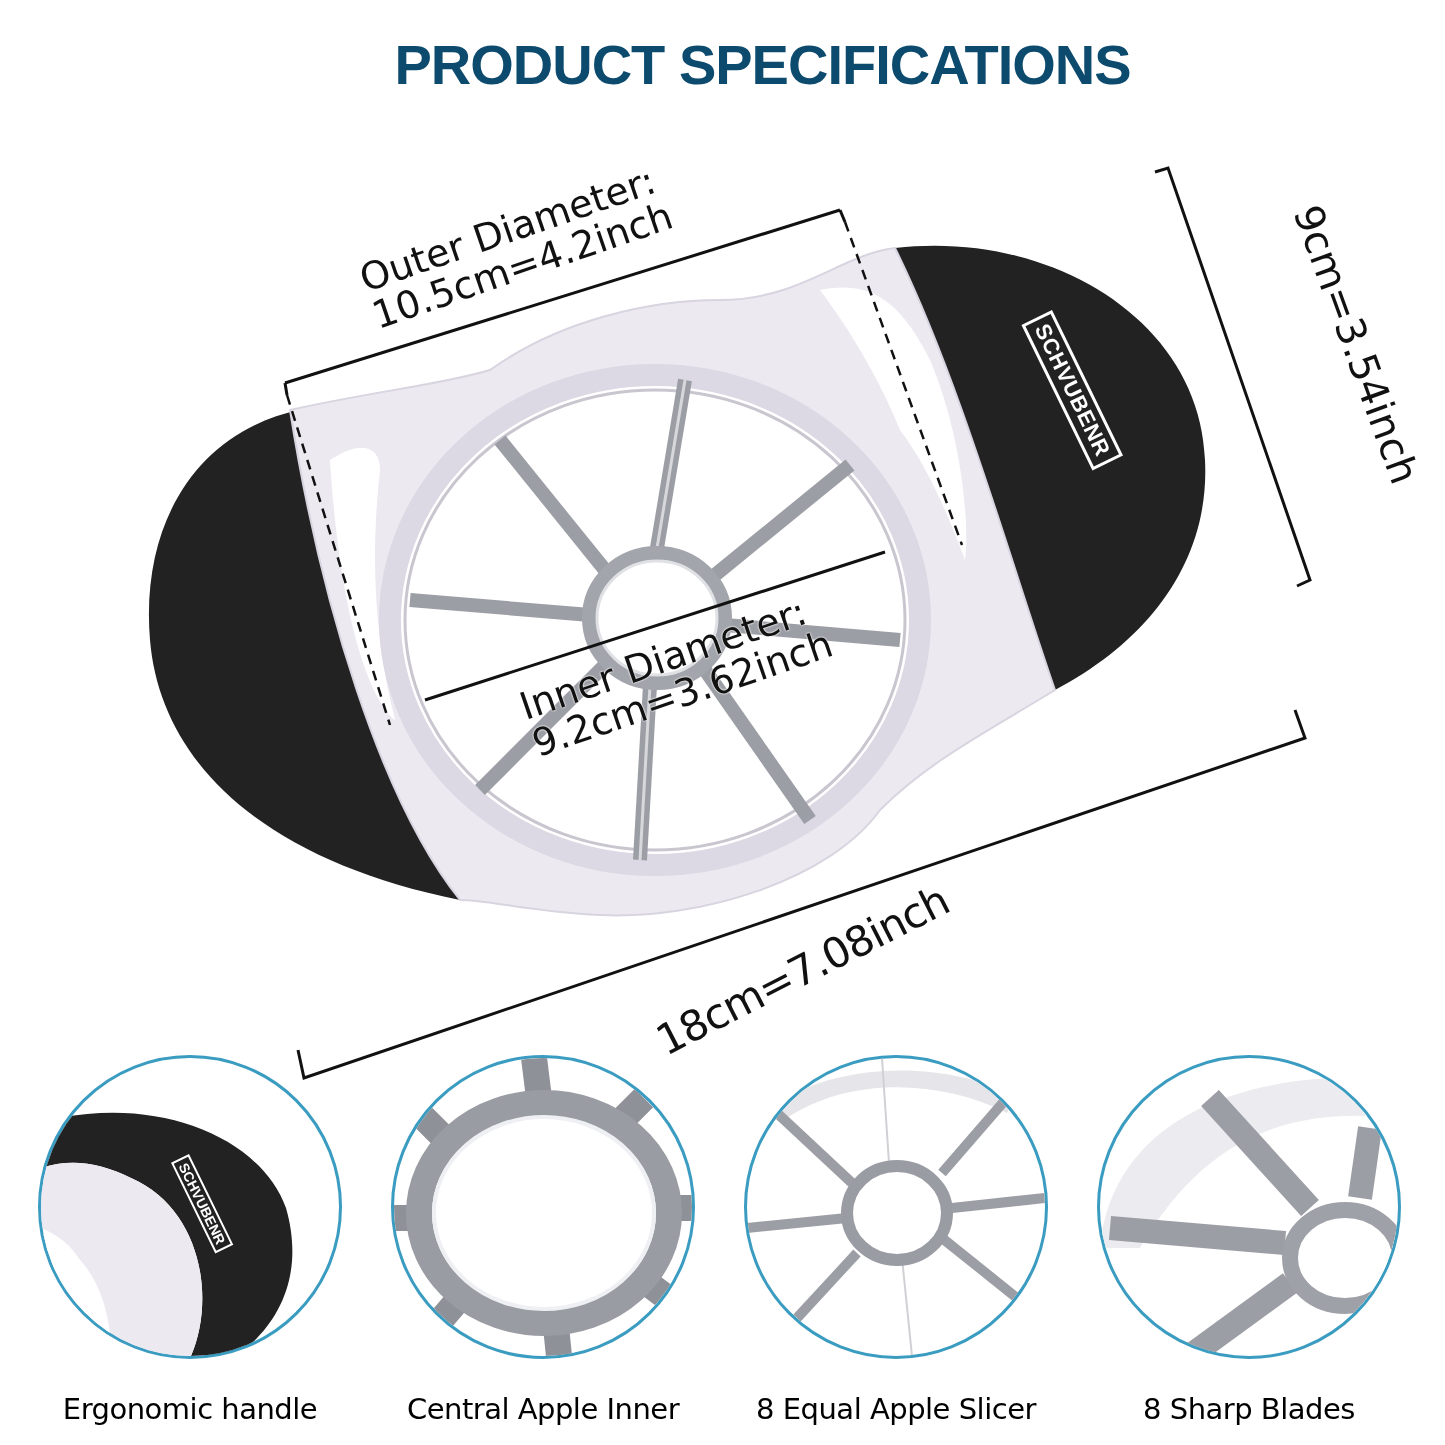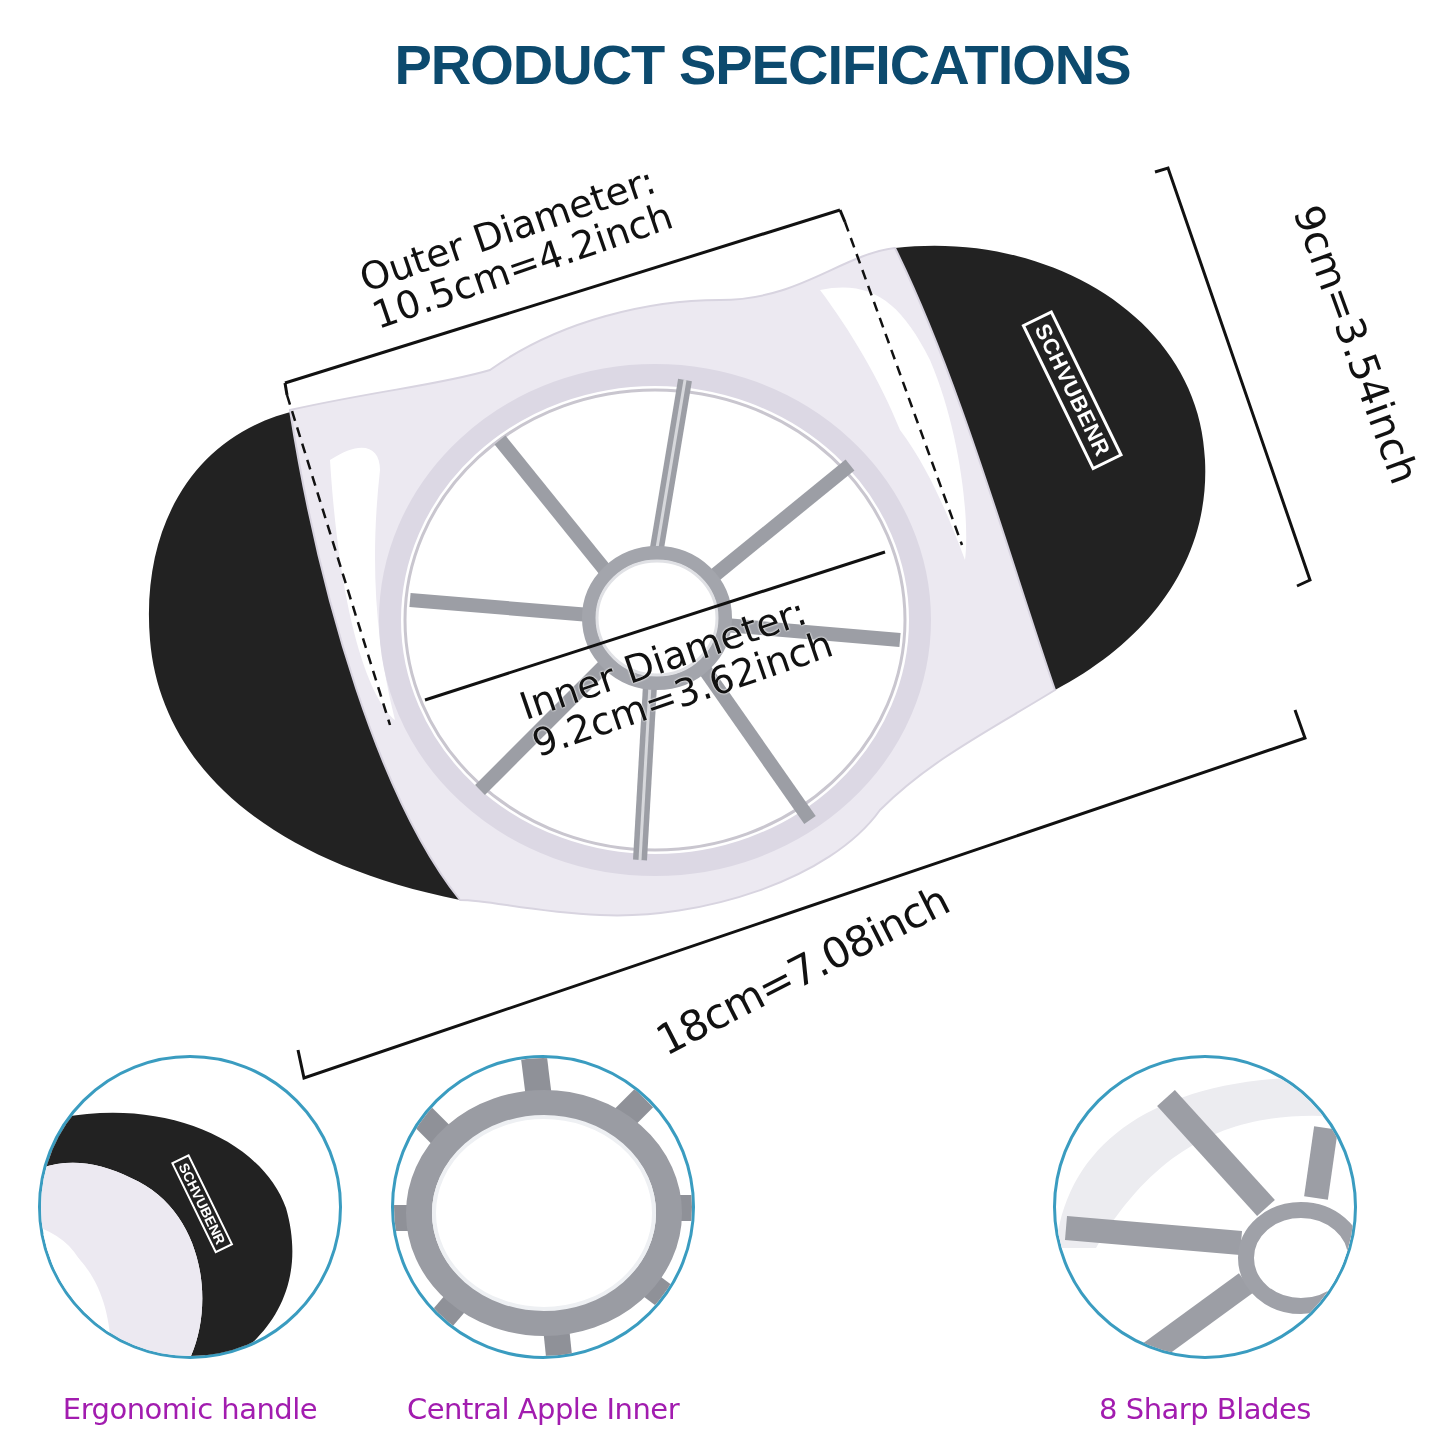--- a/index.html
+++ b/index.html
@@ -19,21 +19,21 @@
   .brand-tag { position: absolute; left: 1052px; top: 310px; border: 3px solid #fff;
                color: #fff; font-family: "Liberation Sans", sans-serif; font-weight: 700;
                font-size: 22px; padding: 1px 6px; transform: rotate(64deg); transform-origin: left top;
                letter-spacing: 0.5px; }
   .features { position: absolute; left: 0; top: 1055px; width: 1445px; height: 380px; }
   .feature { position: absolute; top: 0; width: 330px; text-align: center; }
   .circle { width: 298px; height: 298px; border-radius: 50%; border: 3px solid #3a9cc0;
             margin: 0 auto; overflow: hidden; background: #fff; position: relative; }
   .circle svg { position: absolute; left: 0; top: 0; }
   .caption { margin-top: 33px; font-family: "DejaVu Sans", sans-serif; font-size: 29px;
-             color: #a21caf; white-space: nowrap; letter-spacing: -0.5px; }
+             color: #000000; white-space: nowrap; letter-spacing: -0.5px; }
   .mini-brand { position: absolute; left: 148px; top: 96px; border: 2px solid #fff; color: #fff;
                 font-family: "Liberation Sans", sans-serif; font-weight: 700; font-size: 14px;
                 padding: 0 4px; transform: rotate(64deg); transform-origin: left top; }
 </style>
 </head>
 <body>
 
 <div class="title">PRODUCT SPECIFICATIONS</div>
 
 <div class="stage">
@@ -126,22 +126,43 @@
           <line x1="40" y1="160" x2="0" y2="160"></line>
           <line x1="55" y1="85" x2="25" y2="55"></line>
         </g>
         <ellipse cx="150" cy="155" rx="125" ry="110" fill="#fff" stroke="#9a9ca3" stroke-width="26"></ellipse>
         <ellipse cx="150" cy="155" rx="110" ry="96" fill="#fff" stroke="#eef0f3" stroke-width="4"></ellipse>
       </svg>
     </div>
     <div class="caption">Central Apple Inner</div>
   </div>
 
+  <div class="feature" style="left:731px;">
+    <div class="circle">
+      <svg width="298" height="298" viewBox="0 0 298 298">
+        <path d="M30,45 C90,5 200,0 270,40 L260,55 C190,20 100,20 40,60 Z" fill="#e6e6ea"></path>
+        <g stroke="#9c9ea5" stroke-width="10">
+          <line x1="105" y1="125" x2="30" y2="55"></line>
+          <line x1="195" y1="115" x2="260" y2="40"></line>
+          <line x1="205" y1="150" x2="298" y2="140"></line>
+          <line x1="195" y1="180" x2="270" y2="240"></line>
+          <line x1="110" y1="195" x2="50" y2="260"></line>
+          <line x1="100" y1="160" x2="0" y2="170"></line>
+        </g>
+        <g stroke="#d0d1d5" stroke-width="2">
+          <line x1="142" y1="105" x2="135" y2="0"></line>
+          <line x1="155" y1="200" x2="165" y2="298"></line>
+        </g>
+        <ellipse cx="150" cy="155" rx="50" ry="47" fill="#fff" stroke="#9a9ca3" stroke-width="12"></ellipse>
+      </svg>
+    </div>
+    <div class="caption">8 Equal Apple Slicer</div>
+  </div>
 
-  <div class="feature" style="left:1040px;">
+  <div class="feature" style="left:1084px;">
     <div class="circle">
       <svg width="298" height="298" viewBox="0 0 298 298">
         <path d="M0,190 C10,80 110,10 298,20 L298,60 C200,50 110,70 40,190 Z" fill="#ececf0"></path>
         <g stroke="#9c9ea5" stroke-width="24">
           <line x1="210" y1="150" x2="110" y2="40"></line>
           <line x1="185" y1="185" x2="10" y2="170"></line>
           <line x1="190" y1="225" x2="90" y2="298"></line>
           <line x1="260" y1="140" x2="270" y2="70"></line>
         </g>
         <ellipse cx="245" cy="200" rx="55" ry="48" fill="#fff" stroke="#9fa1a8" stroke-width="16"></ellipse>

